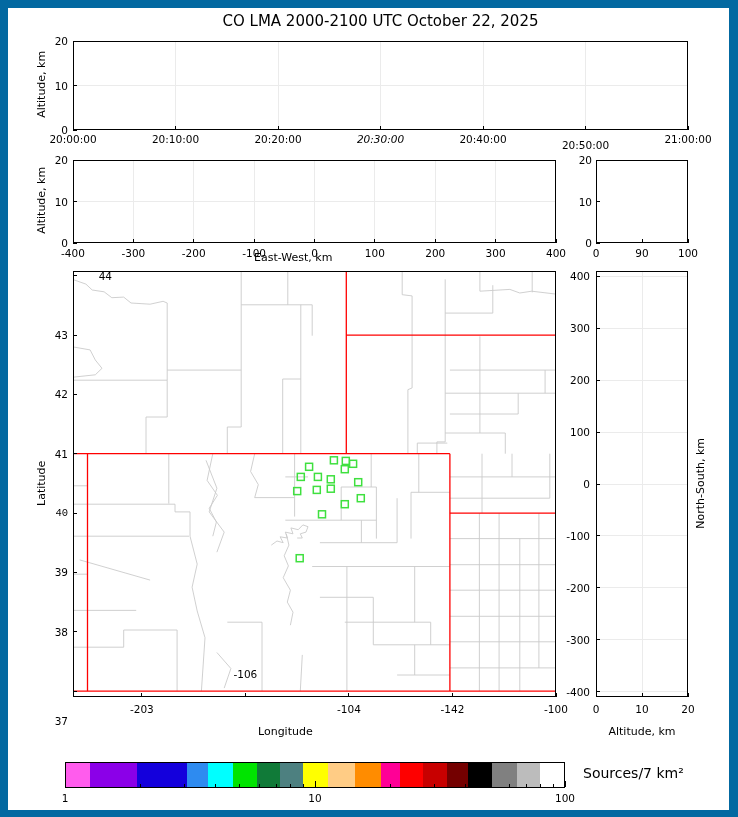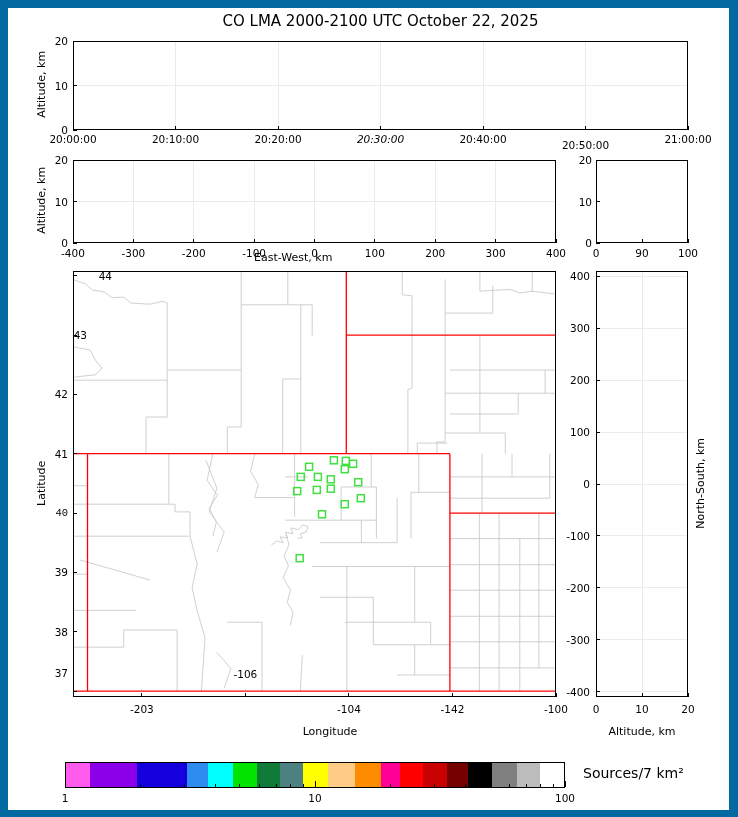--- a/index.html
+++ b/index.html
@@ -21,21 +21,21 @@
 
 <div class="fig" id="fig">
   <div class="canvas"></div>
 
   <div class="lbl title">CO LMA 2000-2100 UTC October 22, 2025</div>
 
   <div class="lbl axtitle rot" style="left:-18px;top:78px;">Altitude, km</div>
   <div class="lbl axtitle rot" style="left:-18px;top:194px;">Altitude, km</div>
   <div class="lbl axtitle" style="left:254px;top:252px;width:120px;text-align:left;">East-West, km</div>
   <div class="lbl axtitle rot" style="left:-18px;top:477px;">Latitude</div>
-  <div class="lbl axtitle" style="left:270px;top:726px;width:120px;text-align:center;">Longitude</div>
+  <div class="lbl axtitle" style="left:258px;top:726px;width:120px;">Longitude</div>
   <div class="lbl axtitle rot" style="left:641px;top:477px;">North-South, km</div>
   <div class="lbl axtitle" style="left:582px;top:726px;width:120px;text-align:center;">Altitude, km</div>
 
   <div class="lbl note">0 sources</div>
   <div class="lbl cbar-label">Sources/7 km²</div>
 <svg width="738" height="817" class="plot-svg">
       <rect x="73" y="41" width="615" height="89" fill="#ffffff"></rect>
       <rect x="73" y="160" width="483" height="83" fill="#ffffff"></rect>
       <rect x="596" y="160" width="92" height="83" fill="#ffffff"></rect>
       <rect x="73" y="271" width="483" height="426" fill="#ffffff"></rect>
@@ -320,27 +320,27 @@
     <div class="lbl tick-x" style="left: 688px; top: 247px;">100</div>
     <div class="lbl tick-y" style="left: 532px; top: 237px;">0</div>
     <div class="lbl tick-y" style="left: 532px; top: 195.5px;">10</div>
     <div class="lbl tick-y" style="left: 532px; top: 154px;">20</div>
     <div class="lbl tick-x" style="left: 141.852px; top: 703px;">-203</div>
     <div class="lbl tick-x" style="left: 245.389px; top: 668px;">-106</div>
     <div class="lbl tick-x" style="left: 348.926px; top: 703px;">-104</div>
     <div class="lbl tick-x" style="left: 452.463px; top: 703px;">-142</div>
     <div class="lbl tick-x" style="left: 556px; top: 703px;">-100</div>
     <div class="lbl tick-y" style="left: 8px; top: 269.747px; margin-left: 44px;">44</div>
-    <div class="lbl tick-y" style="left: 8px; top: 329.078px; padding-left: 19px;">43</div>
+    <div class="lbl tick-y" style="left: 8px; top: 329.078px;">43</div>
     <div class="lbl tick-y" style="left: 8px; top: 388.409px;">42</div>
     <div class="lbl tick-y" style="left: 8px; top: 447.741px;">41</div>
     <div class="lbl tick-y" style="left: 8px; top: 507.072px; font-family: Liberation Mono, monospace;">40</div>
     <div class="lbl tick-y" style="left: 8px; top: 566.404px;">39</div>
     <div class="lbl tick-y" style="left: 8px; top: 625.735px;">38</div>
-    <div class="lbl tick-y" style="left: 8px; top: 667px; text-align: right;">37</div>
+    <div class="lbl tick-y" style="left: 8px; top: 715px; text-align: right;">37</div>
     <div class="lbl tick-x" style="left: 596px; top: 703px;">0</div>
     <div class="lbl tick-x" style="left: 642px; top: 703px;">10</div>
     <div class="lbl tick-x" style="left: 688px; top: 703px;">20</div>
     <div class="lbl tick-y" style="left: 530px; top: 270.195px;">400</div>
     <div class="lbl tick-y" style="left: 530px; top: 322.146px;">300</div>
     <div class="lbl tick-y" style="left: 530px; top: 374.098px;">200</div>
     <div class="lbl tick-y" style="left: 530px; top: 426.049px;">100</div>
     <div class="lbl tick-y" style="left: 530px; top: 478px;">0</div>
     <div class="lbl tick-y" style="left: 530px; top: 529.951px;">-100</div>
     <div class="lbl tick-y" style="left: 530px; top: 581.902px;">-200</div>

